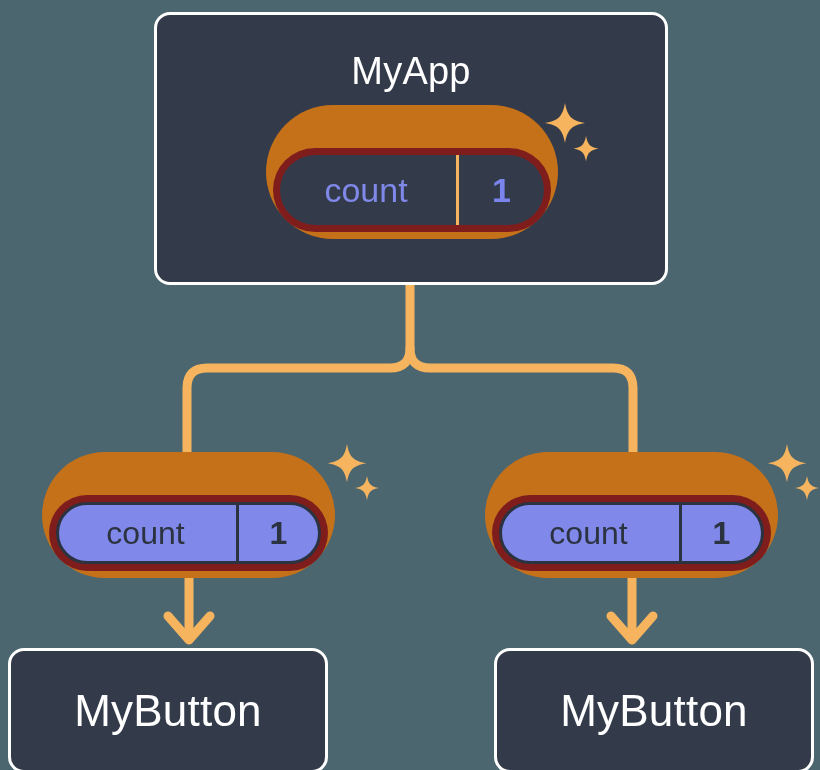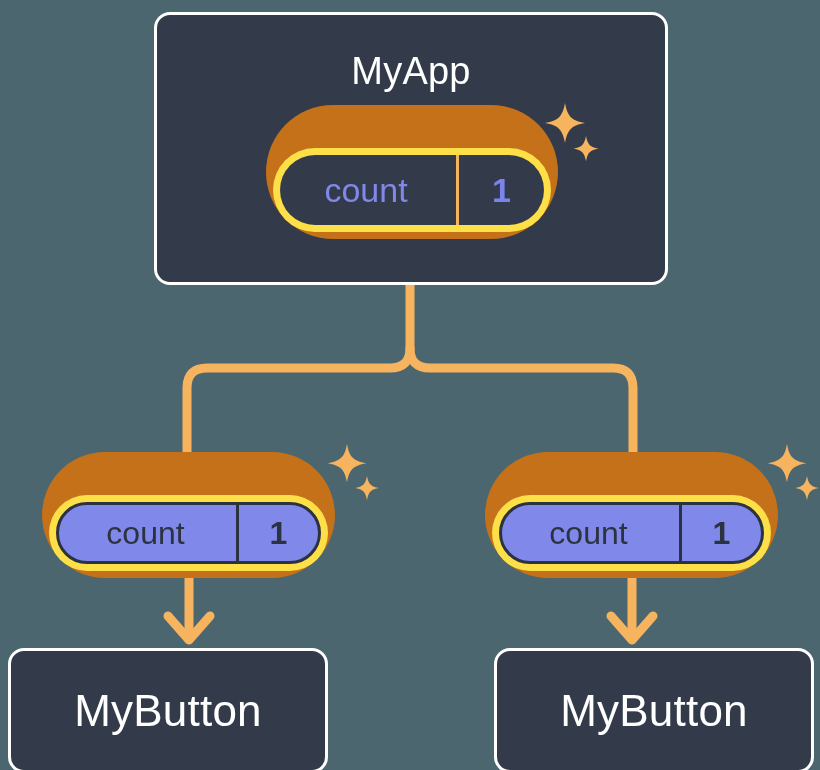--- a/index.html
+++ b/index.html
@@ -78,21 +78,21 @@
     position: absolute;
     box-sizing: border-box;
     border-radius: 999px;
     background: #c4711a;          
     padding: 7px;
     display: flex;
   }
   .pill-mid {
     flex: 1;
     border-radius: 999px;
-    background: #fde047;          
+    background: #7f1d1d;          
     padding: 7px;
     display: flex;
     margin-top: 36px;
   }
   .pill-inner {
     flex: 1;
     border-radius: 999px;
     display: flex;
     align-items: stretch;
     overflow: hidden;

